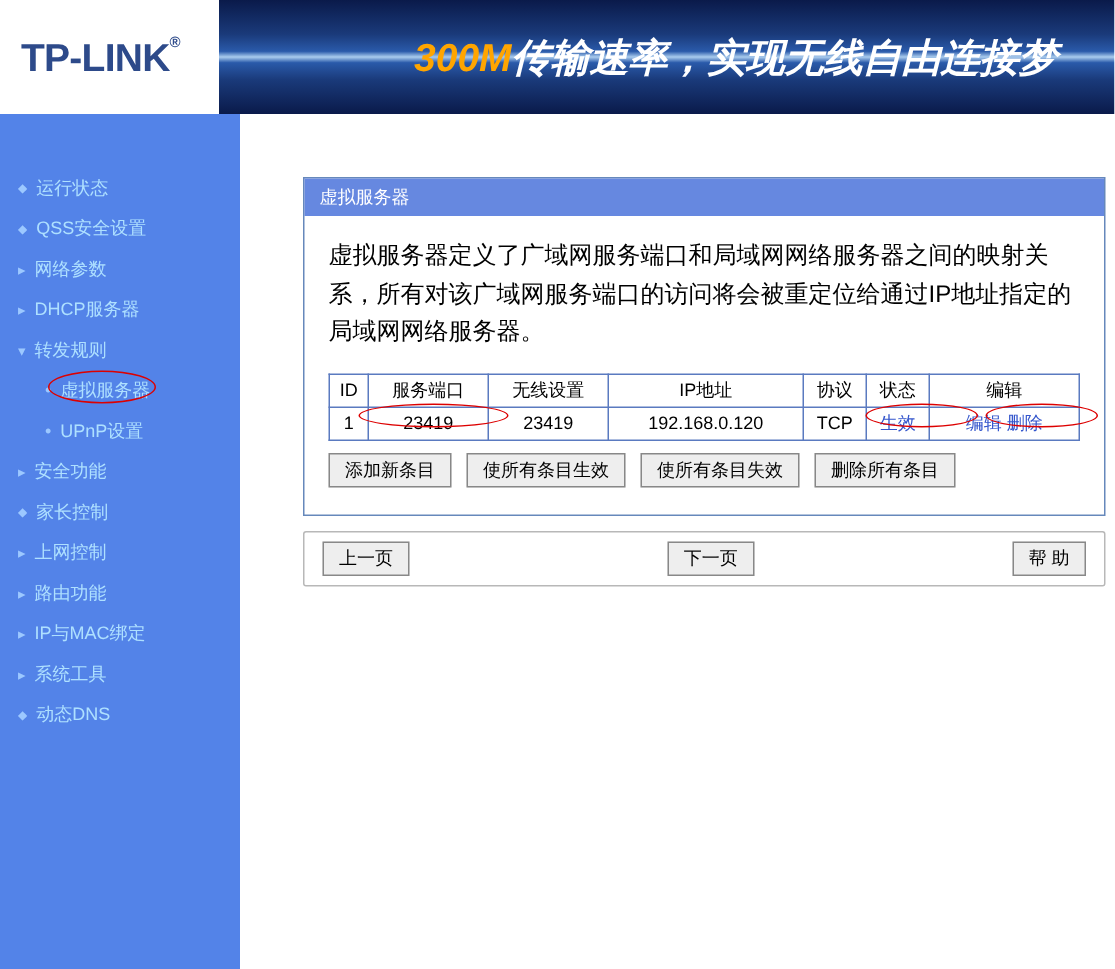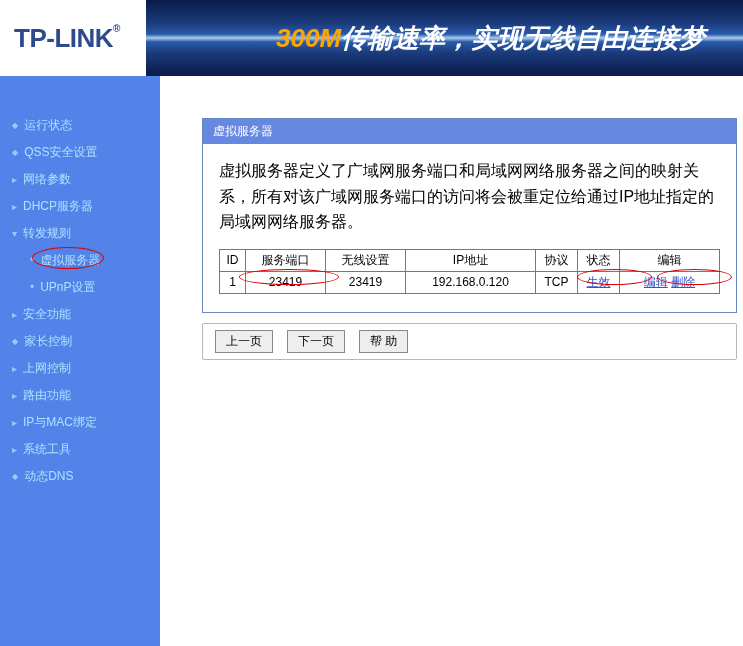--- a/index.html
+++ b/index.html
@@ -29,27 +29,27 @@
 
 .content { flex: 1; padding: 42px 0 0 42px; }
 .panel { width: 535px; border: 1px solid #6688bb; }
 .panel-title { background: #6688e0; color: #fff; padding: 4px 10px; font-size: 12px; }
 .panel-body { padding: 14px 16px 18px; }
 .desc { color: #000; line-height: 1.6; margin-bottom: 14px; font-size: 16px; }
 
 .data-table { border-collapse: collapse; width: 100%; padding-left: 20px; }
 .data-table th, .data-table td { border: 1px solid #5a7ac0; padding: 2px 4px; text-align: center; font-size: 12px; font-weight: normal; color: #000; }
 .data-table th[data-name="col-edit"], .data-table th[data-name="col-service-port"], .data-table th[data-name="col-internal-port"], .data-table th[data-name="col-ip"], .data-table th[data-name="col-proto"], .data-table th[data-name="col-status"], .data-table th[data-name="col-id"] {}
-.data-table .link { color: #3355cc; text-decoration: underline; cursor: pointer; }
+.data-table .link { color: #3355cc; cursor: pointer; }
 .data-row { position: relative; }
 
 .btn-row { margin-top: 8px; display: flex; gap: 10px; }
 .btn { background: #eee; border: 1px solid #888; padding: 2px 10px; font-size: 12px; cursor: pointer; font-family: inherit; }
 
-.pager { margin-top: 10px; padding: 6px 12px; display: flex; gap: 14px; width: 535px; border: 1px solid #b8b8b8; border-radius: 2px; }
+.pager { margin-top: 10px; padding: 6px 12px; display: flex; gap: 14px; width: 535px; border: 1px solid #b8b8b8; border-radius: 2px; justify-content: space-between; }
 .pager .btn {}
 
 .table-wrap { position: relative; }
 .circle1 { position: absolute; left: 20px; top: 20px; width: 100px; height: 16px; border: 1px solid #d00; border-radius: 50%; pointer-events: none; }
 .circle2 { position: absolute; left: 358px; top: 20px; width: 75px; height: 16px; border: 1px solid #d00; border-radius: 50%; pointer-events: none; }
 .circle3 { position: absolute; left: 438px; top: 20px; width: 75px; height: 16px; border: 1px solid #d00; border-radius: 50%; pointer-events: none; }
 </style>
 </head>
 <body>
 
@@ -115,20 +115,26 @@
                   <td data-name="cell-status"><span class="link" data-name="status-link">生效</span></td>
                   <td data-name="cell-edit"><span class="link" data-name="edit-link">编辑</span> <span class="link" data-name="delete-link">删除</span></td>
                 </tr>
               </tbody>
           </table>
           <div class="circle1" data-name="annotation-circle"></div>
           <div class="circle2" data-name="annotation-circle"></div>
           <div class="circle3" data-name="annotation-circle"></div>
         </div>
 
+        <div class="btn-row" data-name="action-button-row">
+          <button class="btn" data-name="add-entry-button">添加新条目</button>
+          <button class="btn" data-name="enable-all-button">使所有条目生效</button>
+          <button class="btn" data-name="disable-all-button">使所有条目失效</button>
+          <button class="btn" data-name="delete-all-button">删除所有条目</button>
+        </div>
       </div>
     </div>
 
     <div class="pager" data-name="pager">
       <button class="btn" data-name="prev-page-button">上一页</button>
       <button class="btn" data-name="next-page-button">下一页</button>
       <button class="btn" data-name="help-button">帮 助</button>
     </div>
   </div>
 </div>

